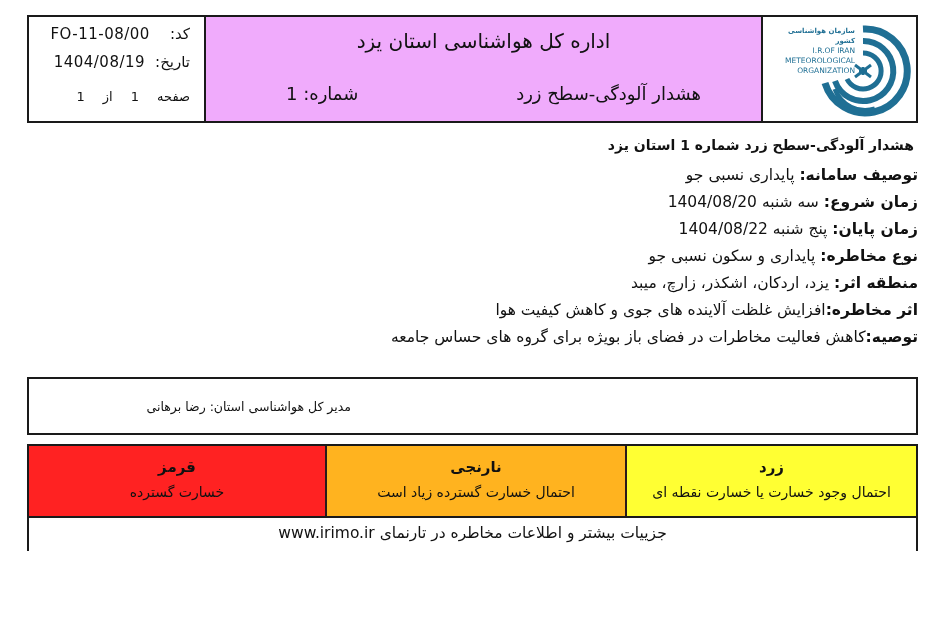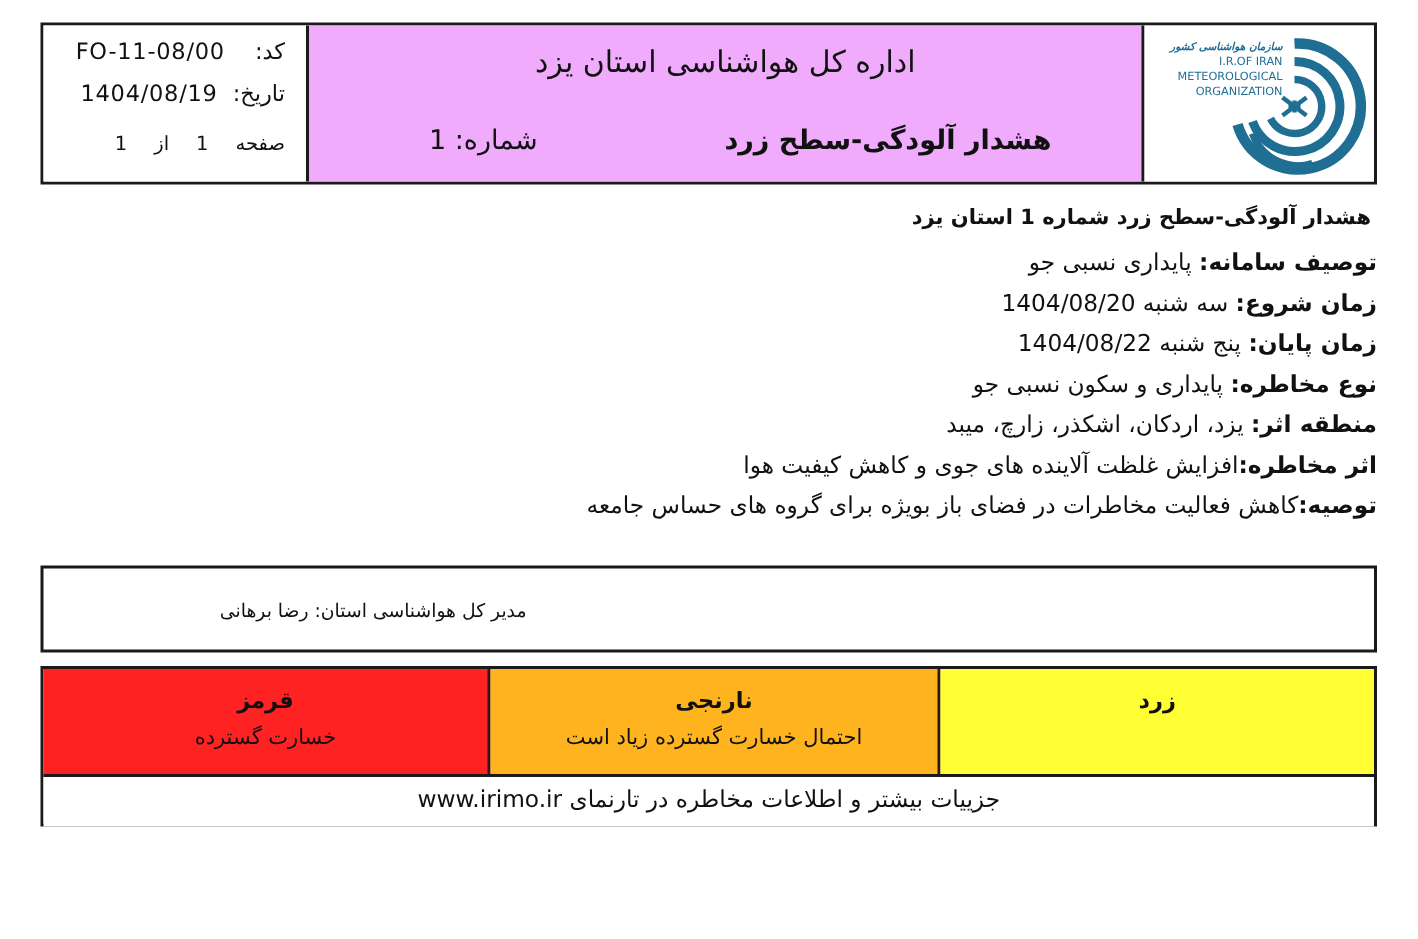--- a/index.html
+++ b/index.html
@@ -8,25 +8,25 @@
 
   
   .header { left:27px; top:15px; width:891px; height:108px; border:2px solid #1a1a1a; display:flex; }
   .meta-cell { width:175px; height:100%; border-right:2px solid #1a1a1a; background:#fff; position:relative; direction:rtl; font-size:15px; }
   .meta-row { position:absolute; right:14px; left:8px; display:flex; align-items:center; gap:10px; }
   .meta-row .lbl { font-size:15px; }
   .meta-row .val { direction:ltr; font-size:15px; letter-spacing:0.5px; }
   .page-row { font-size:13px; gap:18px; }
   .title-cell { flex:1; background:#f0abfc; border-right:2px solid #1a1a1a; position:relative; direction:rtl; }
   .org-title { position:absolute; top:12px; left:0; right:0; text-align:center; font-size:20px; }
-  .warn-title { position:absolute; top:66px; right:60px; font-size:18px;font-weight:bold; }
+  .warn-title { position:absolute; top:66px; right:60px; font-size:18px; }
   .warn-number { position:absolute; top:66px; left:80px; font-size:18px; }
   .logo-cell { width:153px; background:#fff; position:relative; }
   .logo-text { position:absolute; left:12px; top:9px; width:80px; text-align:right; color:#1f6f94; font-size:7.5px; line-height:10px; font-family:"DejaVu Sans", sans-serif; }
-  .logo-text .fa { font-weight:bold; font-size:7px;font-style:italic; }
+  .logo-text .fa { font-weight:bold; font-size:7px; }
   .logo-svg { position:absolute; left:52px; top:6px; }
 
   
   .body { right:27px; top:137px; width:880px; direction:rtl; text-align:right; }
   .heading { font-size:14px; font-weight:bold; margin-bottom:9px; margin-right:4px; }
   .field { font-size:15.5px; line-height:27px; white-space:nowrap; }
   .field .k { font-weight:bold; }
 
   
   .sig { left:27px; top:377px; width:891px; height:58px; border:2px solid #1a1a1a; direction:rtl; font-size:12.5px; }
@@ -111,16 +111,17 @@
     <div class="lvl red">
       <span class="name">قرمز</span>
       <span class="desc">خسارت گسترده</span>
     </div>
     <div class="lvl orange">
       <span class="name">نارنجی</span>
       <span class="desc">احتمال خسارت گسترده زیاد است</span>
     </div>
     <div class="lvl yellow">
       <span class="name">زرد</span>
+      <span class="desc">احتمال وجود خسارت یا خسارت نقطه ای</span>
     </div>
   </div>
   <div class="footer-row">جزییات بیشتر و اطلاعات مخاطره در تارنمای www.irimo.ir</div>
 </div>
 
 </body></html>

